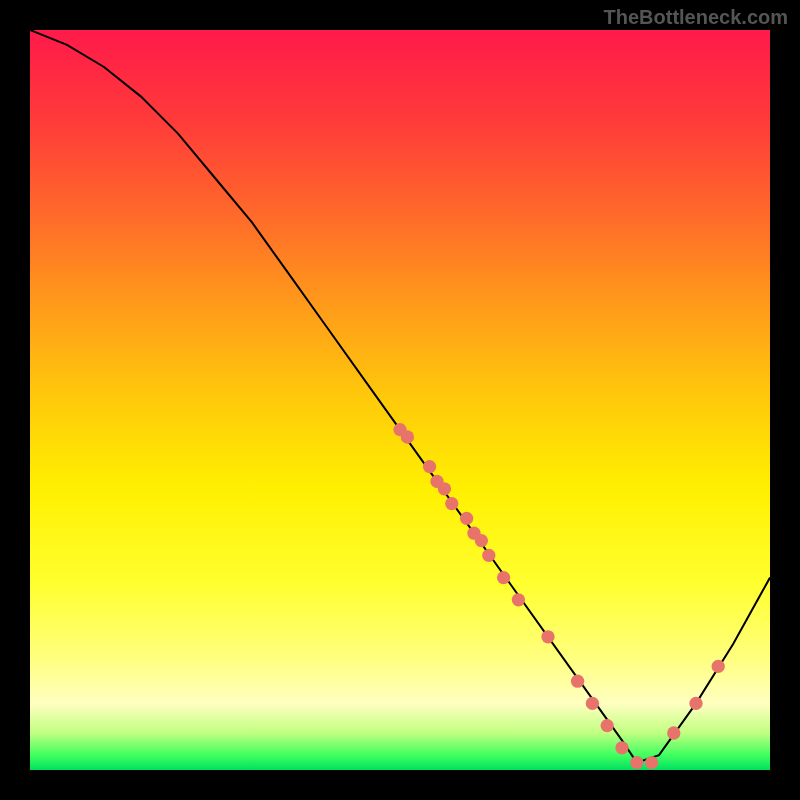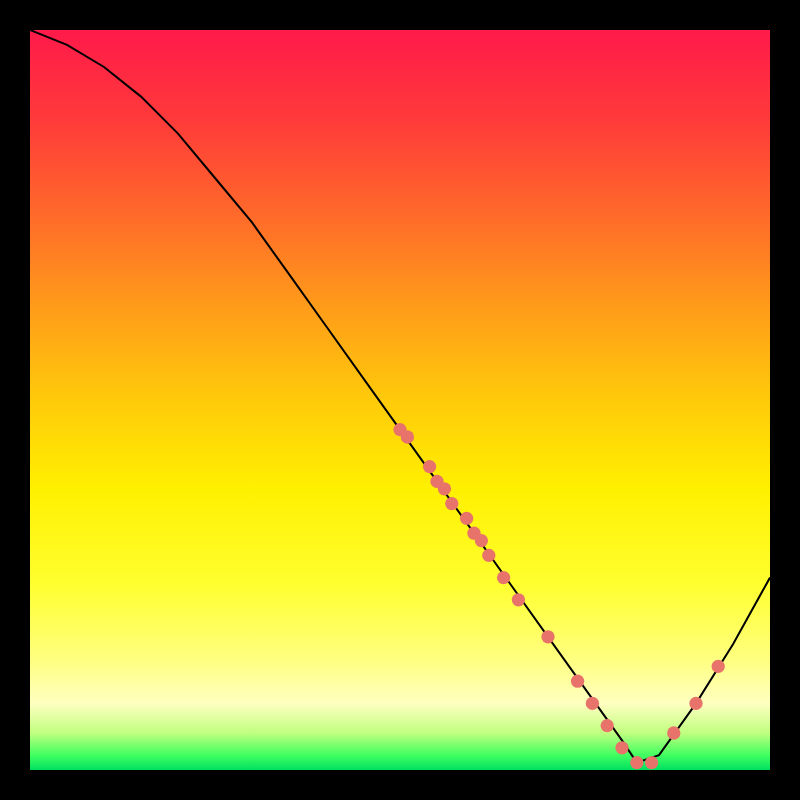--- a/index.html
+++ b/index.html
@@ -59,20 +59,21 @@
     left: 0;
     top: 0;
     width: 100%;
     height: 100%;
   }
 </style>
 </head>
 <body>
 
 <div class="container">
+  <div class="watermark">TheBottleneck.com</div>
 
   <div class="plot-area">
     <div class="gradient-bg"></div>
     <svg class="curve" viewBox="0 0 100 100" preserveAspectRatio="none">
       <g id="curve-path">
           <path d="M0.00 0.00 L5.00 2.00 L10.00 5.00 L15.00 9.00 L20.00 14.00 L25.00 20.00 L30.00 26.00 L35.00 33.00 L40.00 40.00 L45.00 47.00 L50.00 54.00 L55.00 61.00 L60.00 68.00 L65.00 75.00 L70.00 82.00 L75.00 89.00 L80.00 96.00 L82.00 99.00 L85.00 98.00 L90.00 91.00 L95.00 83.00 L100.00 74.00 " fill="none" stroke="#000000" stroke-width="0.35" vector-effect="non-scaling-stroke" style="stroke-width:2px"></path>
         </g>
       <g id="marker-group">
           <circle cx="50.00" cy="54.00" r="0.9" fill="#e8736a"></circle>
           <circle cx="51.00" cy="55.00" r="0.9" fill="#e8736a"></circle>

